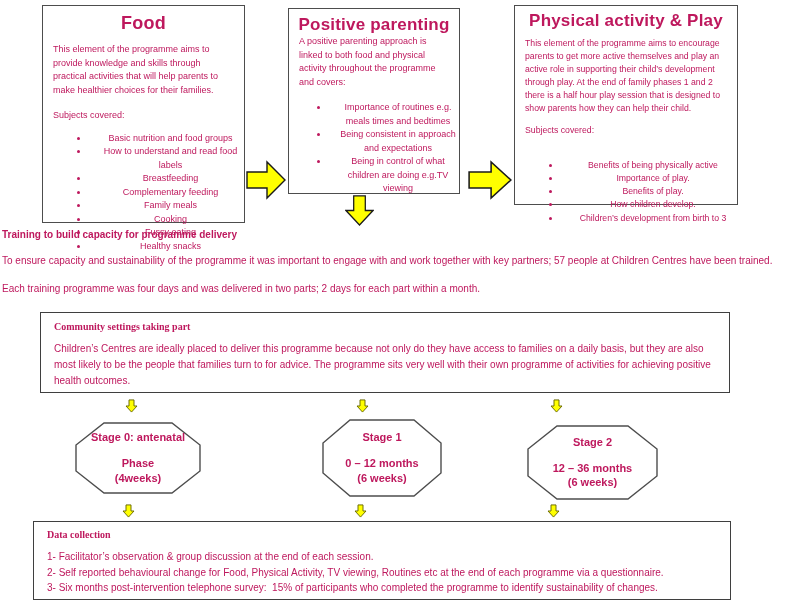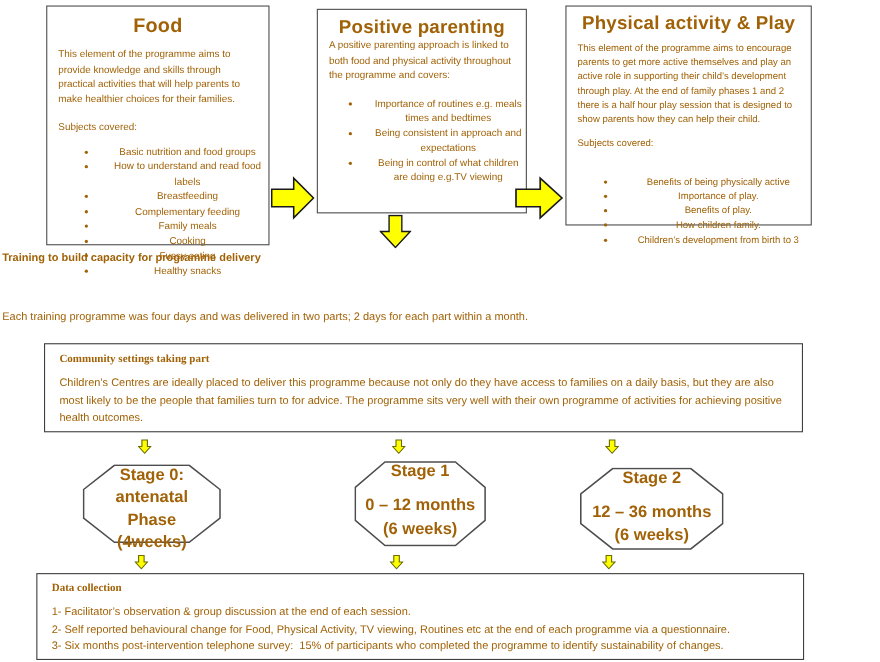--- a/index.html
+++ b/index.html
@@ -1,20 +1,20 @@
 <!DOCTYPE html>
 <html><head>
 <meta charset="utf-8">
 <style>
   * { box-sizing: border-box; }
   body { margin: 0; background: #fff; }
   .canvas {
     position: relative; width: 800px; height: 602px;
     background: #ffffff; font-family: "Liberation Sans", sans-serif;
-    color: #a16207; overflow: hidden;
+    color: #be185d; overflow: hidden;
   }
   .abs { position: absolute; }
   .box { position: absolute; background: #fff; border: 1.5px solid #4d4d4d; }
   .thinbox { position: absolute; background: #fff; border: 1px solid #3f3f3f; }
   .box-title { font-weight: bold; text-align: center; letter-spacing: .2px; }
   .t-food  { font-size: 18px; margin-top: 7px; }
   .t-pp    { font-size: 17px; margin-top: 6px; }
   .t-pa    { font-size: 17px; margin-top: 5px; }
   .box-body { font-size: 9px; line-height: 1.5; padding: 0 10px; }
   .intro-food { margin-top: 9px; }
@@ -27,22 +27,22 @@
   .train-head { font-size: 10px; font-weight: bold; }
   .train-para { font-size: 10px; }
   .panel-head { font-size: 10px; font-weight: bold; font-family: Liberation Serif, serif; }
   .panel-body { font-size: 10px; line-height: 1.6; margin-top: 9px; }
   .dc-item { font-size: 10px; line-height: 1.55; white-space: pre-wrap; }
   .dc-items { margin-top: 9px; }
   .oct-wrap { position: absolute; }
   .oct-wrap svg { position: absolute; left: 0; top: 0; width: 100%; height: 100%; }
   .oct-text {
     position: absolute; inset: 0; display: flex; flex-direction: column;
-    align-items: center; justify-content: flex-start; text-align: center;
-    font-weight: bold; font-size: 15px; line-height: 1.35;
+    align-items: center; justify-content: center; text-align: center;
+    font-weight: bold; font-size: 11px; line-height: 1.35;
   }
   .oct-gap { height: 11px; }
   .arrow svg { display: block; width: 100%; height: 100%; }
 </style>
 </head>
 <body>
 
 <div class="canvas">
 
   <div class="box" style="left:42px; top:5px; width:203px; height:218px;">
@@ -60,21 +60,21 @@
       <li>Healthy snacks</li>
     </ul>
   </div>
 
   <div class="abs arrow" style="left:246px; top:160px; width:40px; height:40px;">
     <svg viewBox="0 0 40 40" preserveAspectRatio="none">
       <polygon points="1,12 21,12 21,2 39,20 21,38 21,28 1,28" stroke-width="1.4" stroke="#1a1a1a" fill="#ffff00"></polygon>
     </svg>
   </div>
 
-  <div class="box" style="left:288px; top:8px; width:191px; height:186px;">
+  <div class="box" style="left:288px; top:8px; width:172px; height:186px;">
     <div class="box-title t-pp">Positive parenting</div>
     <div class="box-body intro-pp">A positive parenting approach is linked to both food and physical activity throughout the programme and covers:</div>
     <ul class="bullets pp-bullets">
       <li>Importance of routines e.g. meals times and bedtimes</li>
       <li>Being consistent in approach and expectations</li>
       <li>Being in control of what children are doing e.g.TV viewing</li>
     </ul>
   </div>
 
   <div class="abs arrow" style="left:468px; top:160px; width:44px; height:40px;">
@@ -84,32 +84,33 @@
   </div>
 
   <div class="box" style="left:514px; top:5px; width:224px; height:200px;">
     <div class="box-title t-pa">Physical activity &amp; Play</div>
     <div class="box-body intro-pa" style="font-size:8.7px;">This element of the programme aims to encourage parents to get more active themselves and play an active role in supporting their child’s development through play. At the end of family phases 1 and 2 there is a half hour play session that is designed to show parents how they can help their child.</div>
     <div class="box-body" style="margin-top:9px; font-size:8.7px;">Subjects covered:</div>
     <ul class="bullets" style="font-size:8.7px; margin-top:22px;">
       <li>Benefits of being physically active</li>
       <li>Importance of play.</li>
       <li>Benefits of play.</li>
-      <li>How children family.</li>
+      <li>How children develop.</li>
       <li>Children’s development from birth to 3</li>
     </ul>
   </div>
 
   <div class="abs arrow" style="left:345px; top:195px; width:29px; height:31px;">
     <svg viewBox="0 0 30 32" preserveAspectRatio="none">
       <polygon points="9,1 21,1 21,16 29,16 15,31 1,16 9,16" stroke-width="1.3" stroke="#1a1a1a" fill="#ffff00"></polygon>
     </svg>
   </div>
 
   <div class="abs train-head" style="left:2px; top:229px; width:796px;">Training to build capacity for programme delivery</div>
+  <div class="abs train-para" style="left:2px; top:255px; width:798px;">To ensure capacity and sustainability of the programme it was important to engage with and work together with key partners; 57 people at Children Centres have been trained.</div>
   <div class="abs train-para" style="left:2px; top:283px; width:742px;">Each training programme was four days and was delivered in two parts; 2 days for each part within a month.</div>
 
   <div class="thinbox" style="left:40px; top:312px; width:690px; height:81px; padding:8px 13px;">
     <div class="panel-head">Community settings taking part</div>
     <div class="panel-body">Children’s Centres are ideally placed to deliver this programme because not only do they have access to families on a daily basis, but they are also most likely to be the people that families turn to for advice. The programme sits very well with their own programme of activities for achieving positive health outcomes.</div>
   </div>
 
   <div class="abs arrow" style="left:125px; top:399px; width:13px; height:14px;">
     <svg viewBox="0 0 13 15" preserveAspectRatio="none">
         <polygon points="4,1 9,1 9,7.5 12,7.5 6.5,14 1,7.5 4,7.5" stroke-width="1" stroke="#6b6b00" fill="#ffff00"></polygon>

